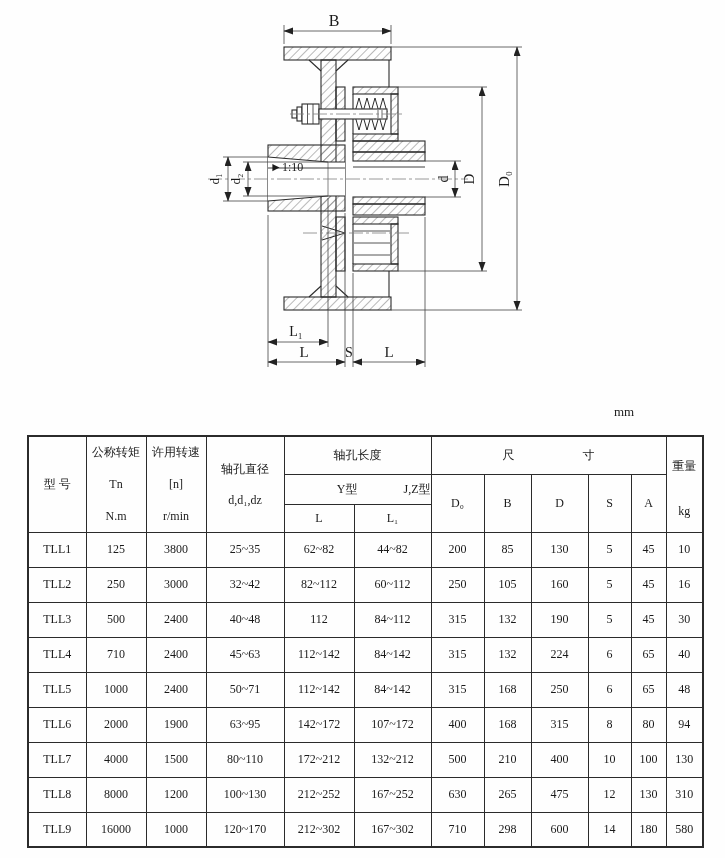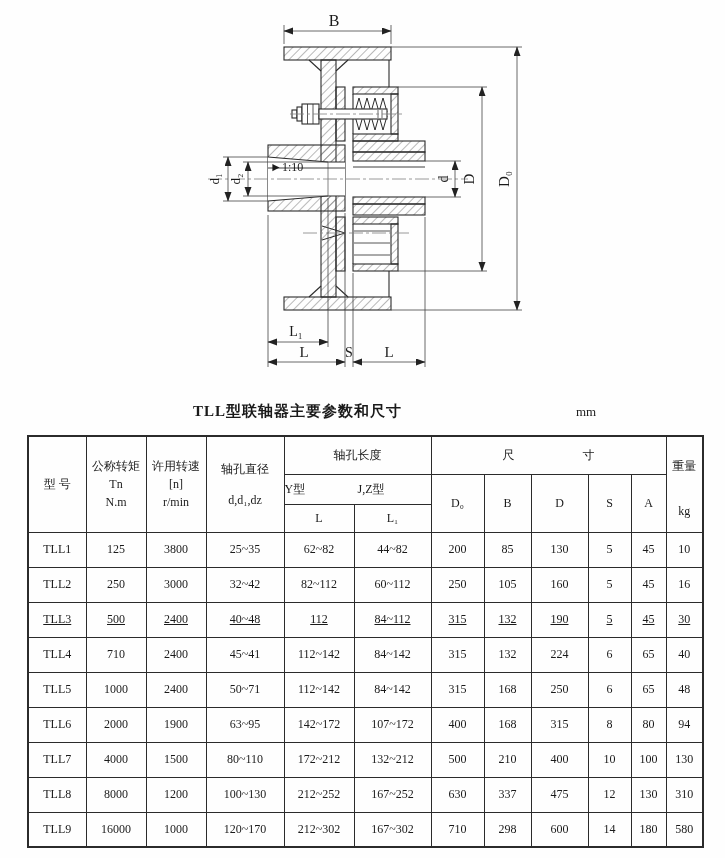--- a/index.html
+++ b/index.html
@@ -1,32 +1,32 @@
 <!DOCTYPE html>
 <html><head>
 <meta charset="utf-8">
 <style>
   html,body{margin:0;padding:0;background:#e8e8e8;}
   .sheet{position:relative;width:725px;height:858px;background:#fefefe;overflow:hidden;
          font-family:"Liberation Serif","DejaVu Serif",serif;color:#1a1a1a;}
   .drawing-svg{position:absolute;left:0;top:0;}
   .doc-title{position:absolute;left:0;right:130px;text-align:center;top:402px;
              font-size:15px;font-weight:bold;letter-spacing:1px;}
-  .unit-label{position:absolute;left:576px;top:404px;font-size:13px;}
+  .unit-label{position:absolute;left:614px;top:404px;font-size:13px;}
   table.spec{position:absolute;left:27px;top:435px;border-collapse:collapse;table-layout:fixed;
              font-size:12px;text-align:center;}
   table.spec td,table.spec th{border:1px solid #2b2b2b;padding:0;font-weight:normal;
              text-align:center;vertical-align:middle;overflow:hidden;}
   table.spec{border:2px solid #2b2b2b;}
-  .hdr-stack{display:flex;flex-direction:column;align-items:center;justify-content:center;gap:3px;line-height:1.25;}
+  .hdr-stack{display:flex;flex-direction:column;align-items:center;justify-content:center;gap:17px;line-height:1.25;}
   .hdr-gap{display:flex;flex-direction:column;align-items:center;justify-content:center;gap:15px;}
   .weight-cell{display:flex;flex-direction:column;align-items:center;justify-content:flex-start;
                padding-top:9px;gap:29px;height:100%;box-sizing:border-box;}
   .split2{display:flex;width:100%;}
-  .split2 span{flex:1;text-align:left;}
+  .split2 span{flex:1;text-align:right;}
   svg text{font-family:"Liberation Serif","DejaVu Serif",serif;fill:#1a1a1a;}
 </style>
 </head>
 <body>
 
 <div class="sheet">
 
   <svg class="drawing-svg" width="725" height="398" viewBox="0 0 725 398">
     <defs>
       <pattern id="h" width="6" height="6" patternUnits="userSpaceOnUse" patternTransform="rotate(-45)">
@@ -168,21 +168,20 @@
         <text x="349" y="357" text-anchor="middle" font-size="14" stroke="none">S</text>
       </g>
       <g>
         <line x1="425" y1="217" x2="425" y2="367"></line>
         <line x1="353" y1="362" x2="425" y2="362" marker-start="url(#arr)" marker-end="url(#arr)"></line>
         <text x="389" y="357" text-anchor="middle" font-size="15" stroke="none">L</text>
       </g>
     </g>
   </svg>
 
-  <div class="doc-title">TLL型联轴器主要参数和尺寸</div>
   <div class="unit-label">mm</div>
 
   <table class="spec">
     <colgroup>
       <col style="width:58px">
         <col style="width:60px">
         <col style="width:60px">
         <col style="width:78px">
       <col style="width:70px">
         <col style="width:77px">
@@ -269,39 +268,39 @@
           <td>32~42</td>
           <td>82~112</td>
           <td>60~112</td>
           <td>250</td>
           <td>105</td>
           <td>160</td>
           <td>5</td>
           <td>45</td>
           <td>16</td>
         </tr>
-        <tr style="height: 35px; text-decoration: underline;">
+        <tr style="height: 35px;">
           <td>TLL3</td>
           <td>500</td>
           <td>2400</td>
           <td>40~48</td>
           <td>112</td>
           <td>84~112</td>
           <td>315</td>
           <td>132</td>
           <td>190</td>
           <td>5</td>
           <td>45</td>
           <td>30</td>
         </tr>
         <tr style="height: 35px;">
           <td>TLL4</td>
           <td>710</td>
           <td>2400</td>
-          <td>45~41</td>
+          <td>45~63</td>
           <td>112~142</td>
           <td>84~142</td>
           <td>315</td>
           <td>132</td>
           <td>224</td>
           <td>6</td>
           <td>65</td>
           <td>40</td>
         </tr>
         <tr style="height: 35px; padding-left: 16px;">
@@ -347,21 +346,21 @@
           <td>130</td>
         </tr>
         <tr style="height: 35px;">
           <td>TLL8</td>
           <td>8000</td>
           <td>1200</td>
           <td>100~130</td>
           <td>212~252</td>
           <td>167~252</td>
           <td>630</td>
-          <td>337</td>
+          <td>265</td>
           <td>475</td>
           <td>12</td>
           <td>130</td>
           <td>310</td>
         </tr>
         <tr style="height: 35px;">
           <td>TLL9</td>
           <td>16000</td>
           <td>1000</td>
           <td>120~170</td>

